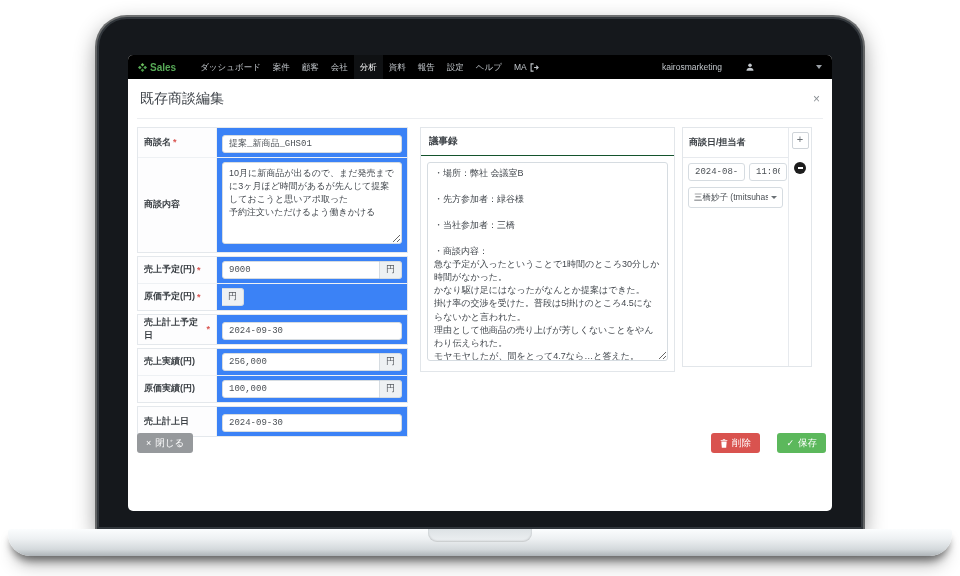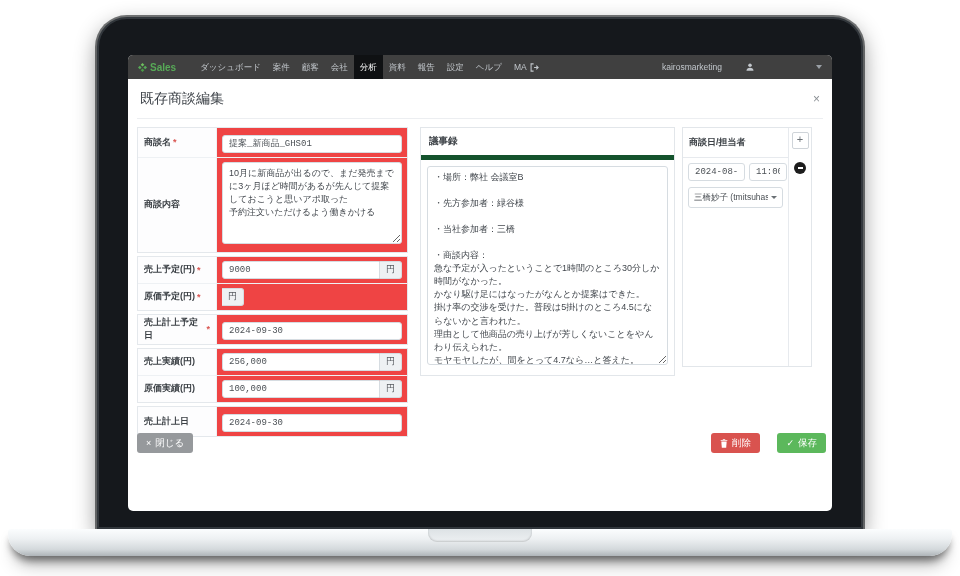--- a/index.html
+++ b/index.html
@@ -14,41 +14,41 @@
     border-radius:5px;overflow:hidden;}
   .base{position:absolute;left:8px;top:529px;width:944px;height:27px;
     background:linear-gradient(#fbfdfe 0%,#eef1f3 35%,#d4d9dc 75%,#aeb4b8 100%);
     border-radius:3px 3px 22px 22px;
     box-shadow:0 7px 9px -3px rgba(0,0,0,.55),0 14px 18px -6px rgba(0,0,0,.3);}
   .notch{position:absolute;left:50%;transform:translateX(-50%);top:0;width:104px;height:13px;
     background:linear-gradient(#dde2e5,#edf0f2);border-radius:0 0 9px 9px;
     box-shadow:inset 0 -1px 2px rgba(0,0,0,.18);}
 
   
-  .navbar{height:24px;background:#404040;display:flex;align-items:center;padding:0 10px;
+  .navbar{height:24px;background:#000000;display:flex;align-items:center;padding:0 10px;
     font-size:8.5px;color:#c2c7cc;white-space:nowrap;}
   .brand{display:flex;align-items:center;gap:3px;color:#57a957;font-weight:bold;font-size:10px;margin-right:18px;cursor:pointer;}
   .nav-item{padding:0 6px;line-height:24px;cursor:pointer;}
   .nav-item.active{background:#0f1113;color:#fff;}
   .nav-right{margin-left:auto;display:flex;align-items:center;gap:23px;cursor:pointer;}
   .caret{width:0;height:0;border-left:3.5px solid transparent;border-right:3.5px solid transparent;
     border-top:4px solid #9aa0a6;margin-left:38px;}
 
   
   .m-header{display:flex;align-items:center;justify-content:space-between;margin:0 9px;
     padding:11px 3px 10px;border-bottom:1px solid #eceef1;}
   .m-title{font-size:14px;color:#3e4349;font-weight:500;}
   .m-close{color:#8b9095;font-size:12px;cursor:pointer;line-height:10px;}
 
   
   .cols{position:absolute;left:9px;top:72px;}
 
   
   .fcol{position:absolute;left:0;top:0;width:271px;}
-  .fbox{border:1px solid #e4e8ec;background:#ef4444;margin-bottom:3px;}
+  .fbox{border:1px solid #e4e8ec;background:#3b82f6;margin-bottom:3px;}
   .frow{display:flex;align-items:center;}
   .frow + .frow{border-top:1px solid #eef1f4;}
   .flabel{width:79px;min-width:79px;align-self:stretch;display:flex;align-items:center;
     padding:0 6px;box-sizing:border-box;border-right:1px solid #eef1f4;background:#fdfdfe;
     font-size:9px;font-weight:bold;color:#3c4146;}
   .req{color:#d9534f;margin-left:2px;}
   .fval{flex:1;padding:4px 5px;min-width:0;}
   .tin{width:100%;box-sizing:border-box;border:1px solid #d6dce1;border-radius:3px;
     font-size:9px;color:#4c5156;padding:3px 6px;height:18px;outline:none;
     font-family:Liberation Mono, monospace;}
@@ -57,21 +57,21 @@
   .addon{background:#eef1f3;border:1px solid #d6dce1;border-left:none;border-radius:0 3px 3px 0;
     font-size:9px;color:#55595e;padding:0 6px;display:flex;align-items:center;height:18px;box-sizing:border-box;}
   textarea.ta{width:100%;box-sizing:border-box;border:1px solid #d6dce1;border-radius:3px;
     font-size:9px;line-height:1.45;color:#43484e;padding:4px 6px;resize:vertical;overflow:hidden;
     font-family:"Liberation Sans","DejaVu Sans",sans-serif;outline:none;}
   .ta-desc{height:82px;}
 
   
   .mcol{position:absolute;left:283px;top:0;width:255px;}
   .panel{border:1px solid #e2e6ea;background:#fff;box-sizing:border-box;}
-  .p-head{font-size:9.5px;font-weight:bold;color:#3c4146;padding:7px 8px;border-bottom:5px solid #14532d;}
+  .p-head{font-size:9.5px;font-weight:bold;color:#3c4146;padding:7px 8px;border-bottom:1px solid #14532d;}
   .p-body{padding:6px;}
   .ta-minutes{height:199px;line-height:1.33;}
 
   
   .scol{position:absolute;left:545px;top:0;width:130px;height:240px;display:flex;}
   .s-main{flex:1;min-width:0;}
   .s-head{font-size:9px;font-weight:bold;color:#3c4146;padding:8px 6px;border-bottom:1px solid #e7eaee;}
   .s-body{padding:5px;}
   .dt-row{display:flex;gap:4px;}
   .din{width:57px;}

